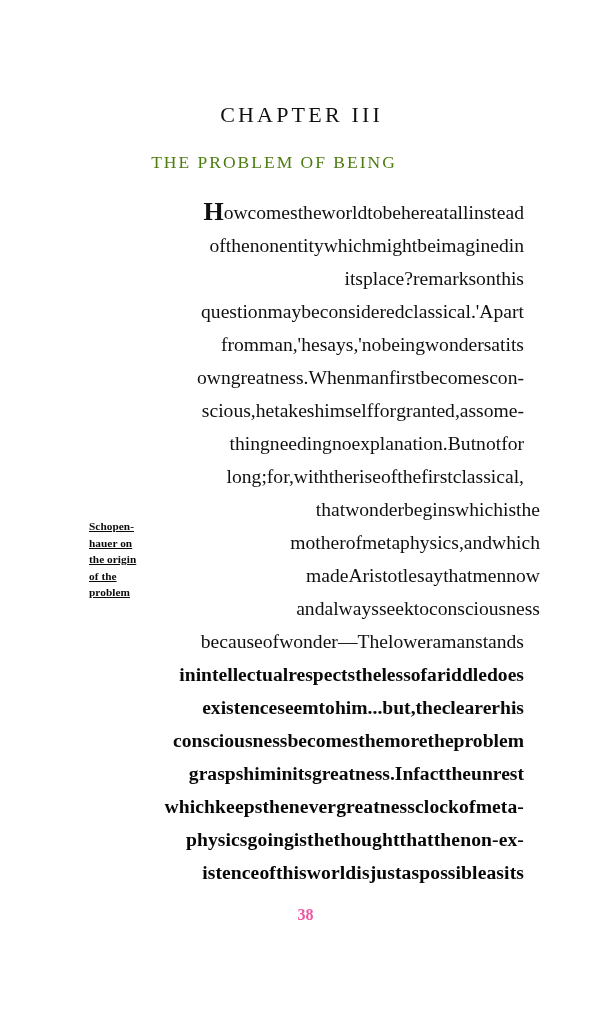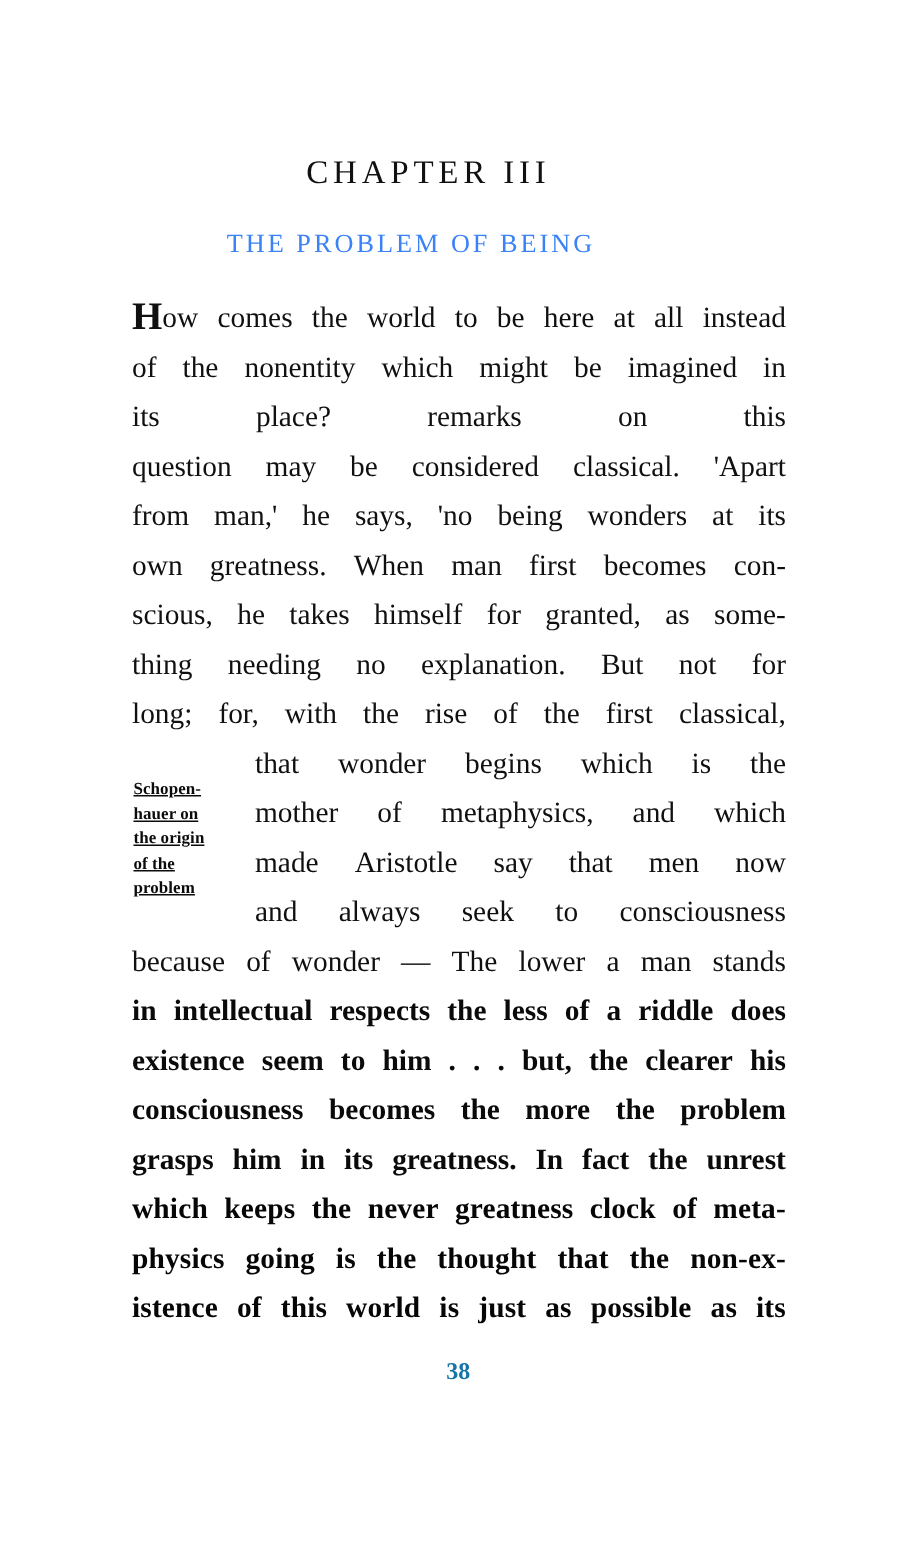--- a/index.html
+++ b/index.html
@@ -21,42 +21,42 @@
     position: absolute;
     left: 0; top: 0;
     width: 611px;
     height: 1036px;
     background: #ffffff;
   }
 
   
   .chapter-title {
     position: absolute;
-    left: 0;
+    left: 16px;
     top: 102px;
     width: 568px;
     text-align: center;
     font-size: 22px;
     letter-spacing: 3.2px;
     text-indent: 3.2px;
     font-weight: 400;
     color: #111111;
     white-space: nowrap;
   }
   .section-title {
     position: absolute;
     left: 0;
     top: 152px;
     width: 546px;
     text-align: center;
     font-size: 17.5px;
     letter-spacing: 2.0px;
     text-indent: 2.0px;
     font-weight: 400;
-    color: #3b82f6;
+    color: #4d7c0f;
     white-space: nowrap;
   }
 
   
   .textblock {
     position: absolute;
     left: 88px;
     top: 196px;
     width: 436px;
   }
@@ -66,22 +66,23 @@
     height: 33px;
     line-height: 33px;
     font-size: 19.6px;
     white-space: nowrap;
     color: #101010;
   }
 
   
   .line.just {
     display: flex;
-    justify-content: space-between;
+    justify-content: flex-end;
     white-space: pre;
+    margin-left: 16px;
   }
   .line.just > span { display: inline-block; }
 
   
   .line.indent {
     padding-left: 82px;
     width: 354px;
     box-sizing: content-box;
   }
 
@@ -115,21 +116,21 @@
 
   
   .folio {
     position: absolute;
     left: 0;
     top: 906px;
     width: 611px;
     text-align: center;
     font-size: 16px;
     font-weight: 700;
-    color: #0369a1;
+    color: #ec4899;
     filter: blur(0.35px);
     opacity: 0.92;
   }
 </style>
 </head>
 <body>
 
 <div class="page">
 
   <div class="chapter-title">CHAPTER III</div>

